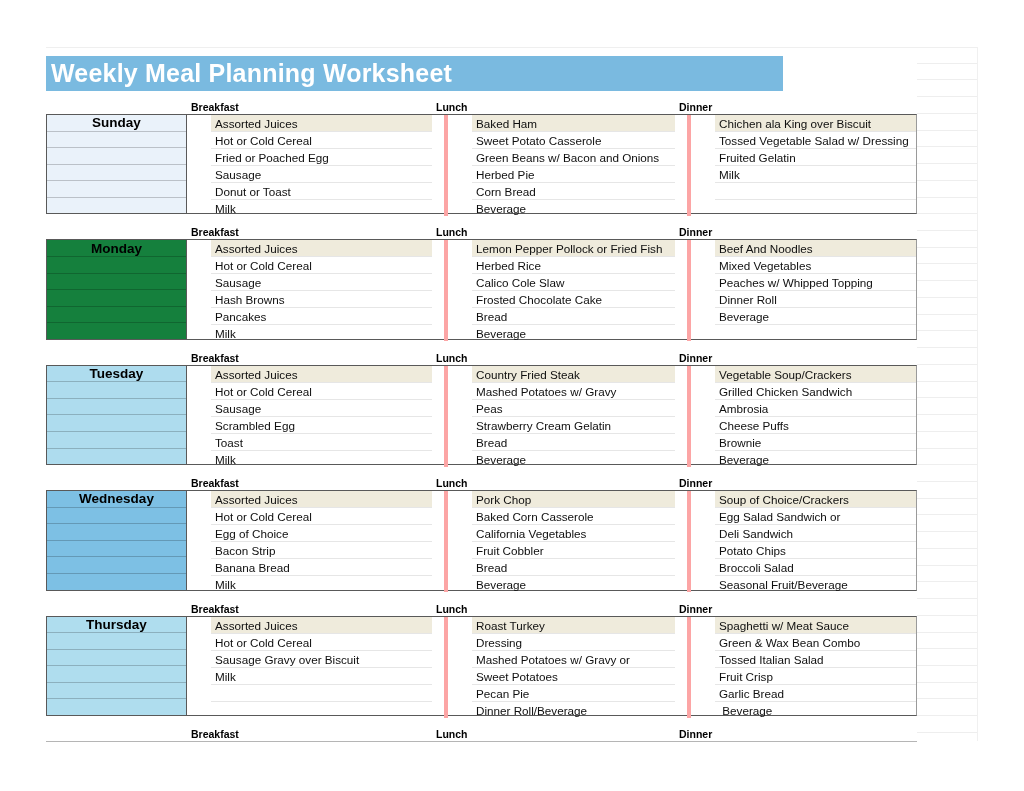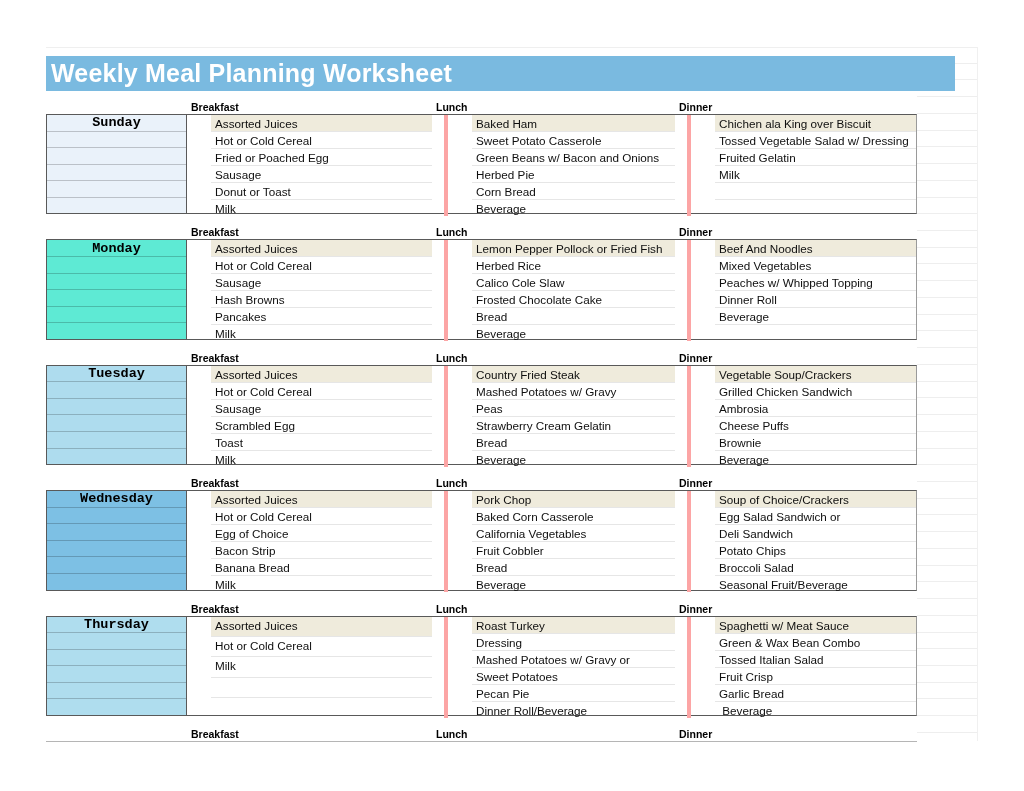--- a/index.html
+++ b/index.html
@@ -6,31 +6,31 @@
   body{width:1024px;height:791px;overflow:hidden;font-family:"Liberation Sans",sans-serif;position:relative;}
   .page{position:absolute;inset:0;}
 
   
   .grid-top-line{position:absolute;left:46px;top:47px;width:931px;height:0;border-top:1px solid #efefef;}
   .grid-col-right{position:absolute;left:917px;top:47px;width:60px;height:694px;
     background:repeating-linear-gradient(to bottom,transparent 0,transparent 15.73px,#eeeeee 15.73px,#eeeeee 16.73px);
     border-right:1px solid #f0f0f0;}
 
   
-  .banner{position:absolute;left:46px;top:56px;width:909px;height:35px;display:flex;align-items:center;}
+  .banner{position:absolute;left:46px;top:56px;width:737px;height:35px;display:flex;align-items:center;}
   .banner span{color:#ffffff;font-weight:bold;font-size:25px;letter-spacing:0.2px;padding-left:5px;white-space:nowrap;}
 
   
   #days{position:absolute;left:46px;top:100px;width:871px;}
   .day-block{margin-bottom:11px;}
   .meal-labels{display:grid;grid-template-columns:141px 245px 243px 1fr;height:14px;align-items:end;}
   .meal-label{font-weight:bold;font-size:10.5px;line-height:13px;padding-left:4px;color:#000;white-space:nowrap;}
   .block-body{position:relative;height:100.4px;}
   .day-box{position:absolute;left:0;top:0;width:141px;height:100%;box-sizing:border-box;
-    border:1px solid #595959;display:flex;flex-direction:column;font-family:Liberation Mono, monospace;}
+    border:1px solid #595959;display:flex;flex-direction:column;}
   .day-row{flex:1;}
   .day-row + .day-row{border-top:1px solid rgba(0,0,0,0.2);}
   .day-row.first{display:flex;align-items:center;justify-content:center;font-weight:bold;font-size:13.5px;color:#000;}
   .meals-box{position:absolute;left:141px;right:0;top:0;bottom:0;box-sizing:border-box;
     border-top:1px solid #595959;border-bottom:1px solid #595959;border-right:1px solid #9a9a9a;
     display:grid;grid-template-columns:245px 243px 1fr;}
   .meal-col{display:flex;flex-direction:column;min-width:0;padding-left:24px;}
   .meal-col + .meal-col{border-left:4px solid #fca5a5;margin-left:12px;}
   .cell{flex:1;font-size:11.7px;line-height:15px;padding:1px 0 0 4px;color:#0f0f0f;
     white-space:pre;overflow:hidden;}
@@ -99,21 +99,21 @@
   </div>
 
   <div class="day-block">
     <div class="meal-labels">
       <div></div>
       <div class="meal-label">Breakfast</div>
       <div class="meal-label">Lunch</div>
       <div class="meal-label">Dinner</div>
     </div>
     <div class="block-body">
-      <div class="day-box" style="background: #5eead4; justify-content: flex-end;">
+      <div class="day-box" style="background: #15803d; justify-content: flex-end;">
             <div class="day-row first">Monday</div>
             <div class="day-row"></div>
             <div class="day-row"></div>
             <div class="day-row"></div>
             <div class="day-row"></div>
             <div class="day-row"></div>
           </div>
       <div class="meals-box">
         <div class="meal-col">
               <div class="cell first">Assorted Juices</div>
@@ -246,20 +246,21 @@
             <div class="day-row"></div>
             <div class="day-row"></div>
             <div class="day-row"></div>
             <div class="day-row"></div>
             <div class="day-row"></div>
           </div>
       <div class="meals-box">
         <div class="meal-col">
               <div class="cell first">Assorted Juices</div>
               <div class="cell">Hot or Cold Cereal</div>
+              <div class="cell">Sausage Gravy over Biscuit</div>
               <div class="cell">Milk</div>
               <div class="cell"></div>
               <div class="cell"></div>
             </div>
         <div class="meal-col">
               <div class="cell first">Roast Turkey</div>
               <div class="cell">Dressing</div>
               <div class="cell">Mashed Potatoes w/ Gravy or</div>
               <div class="cell">Sweet Potatoes</div>
               <div class="cell">Pecan Pie</div>

